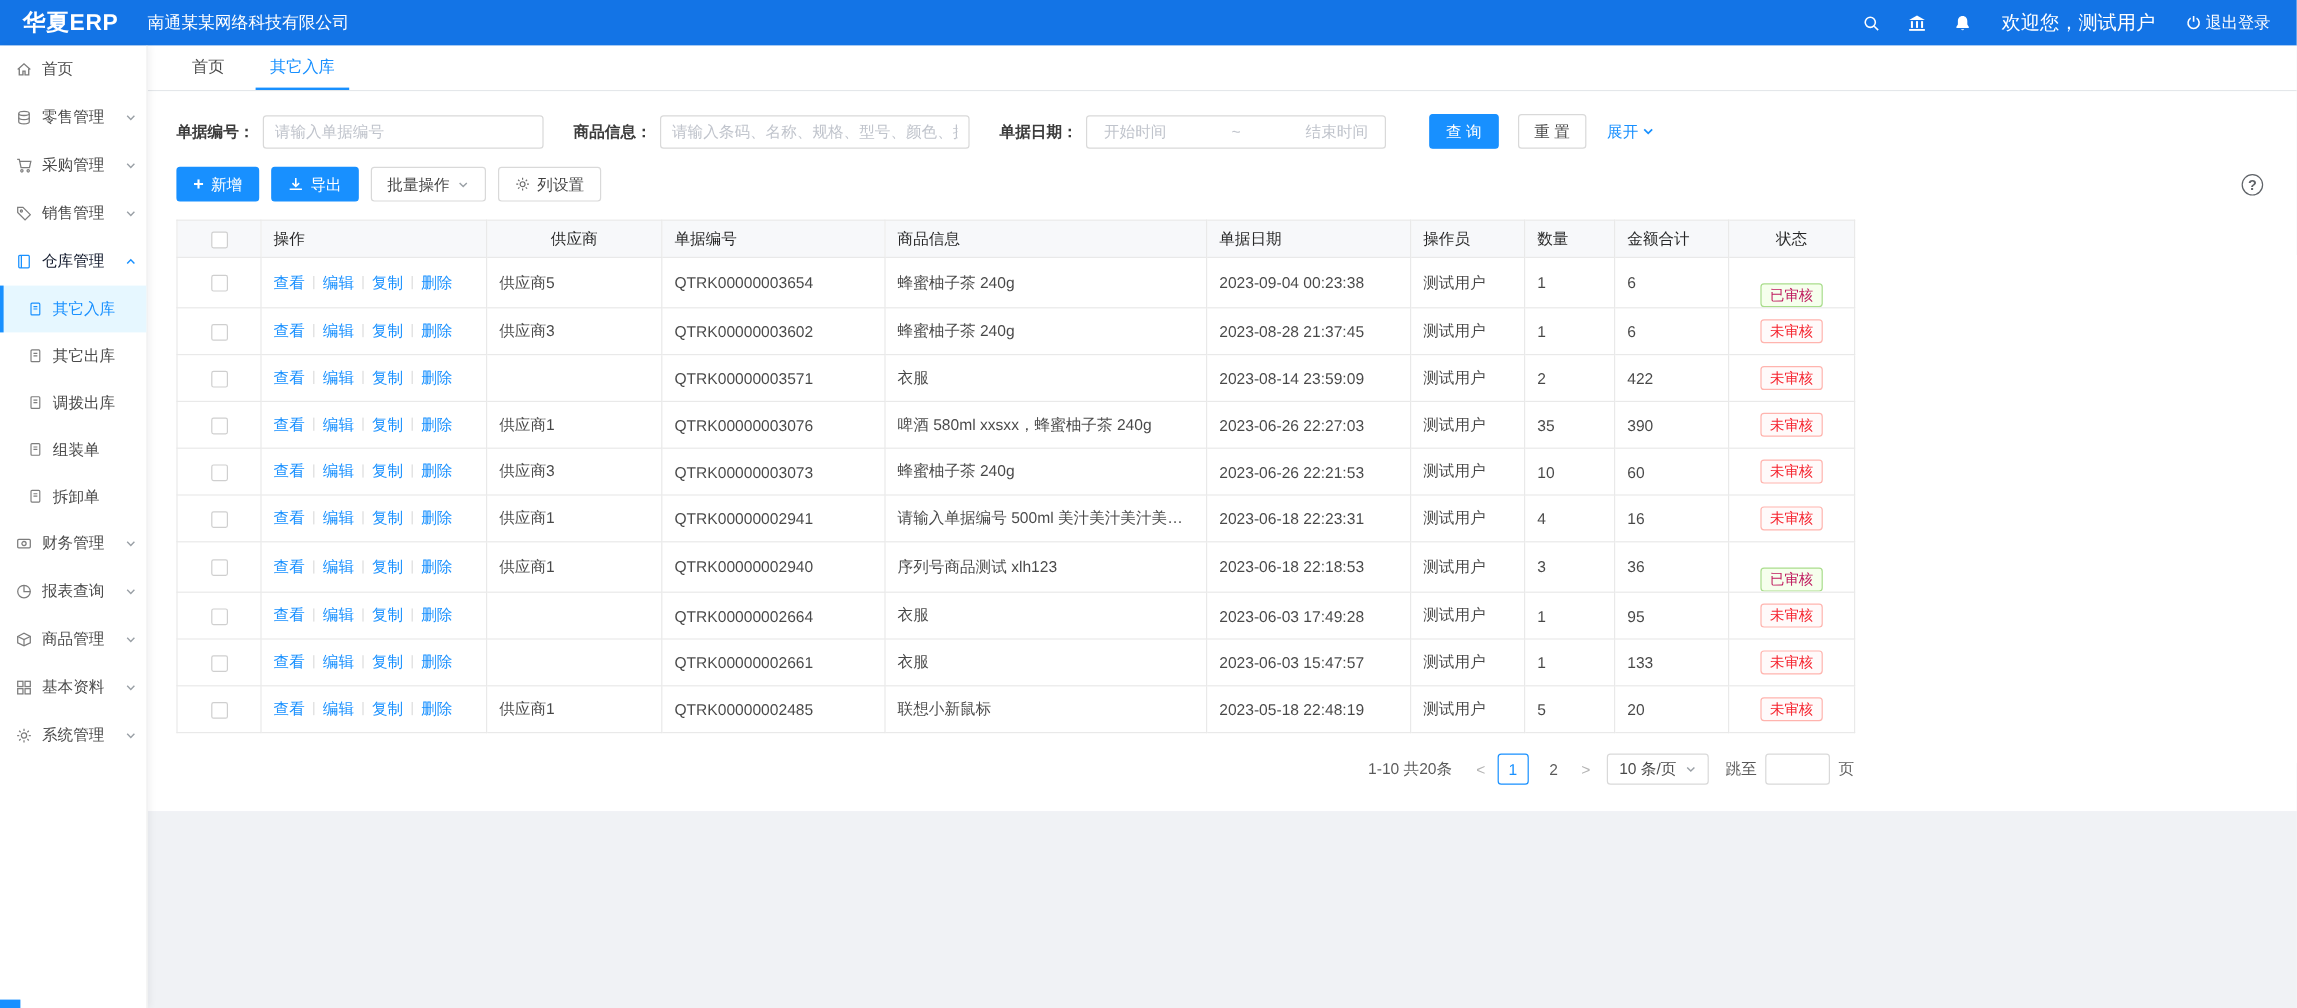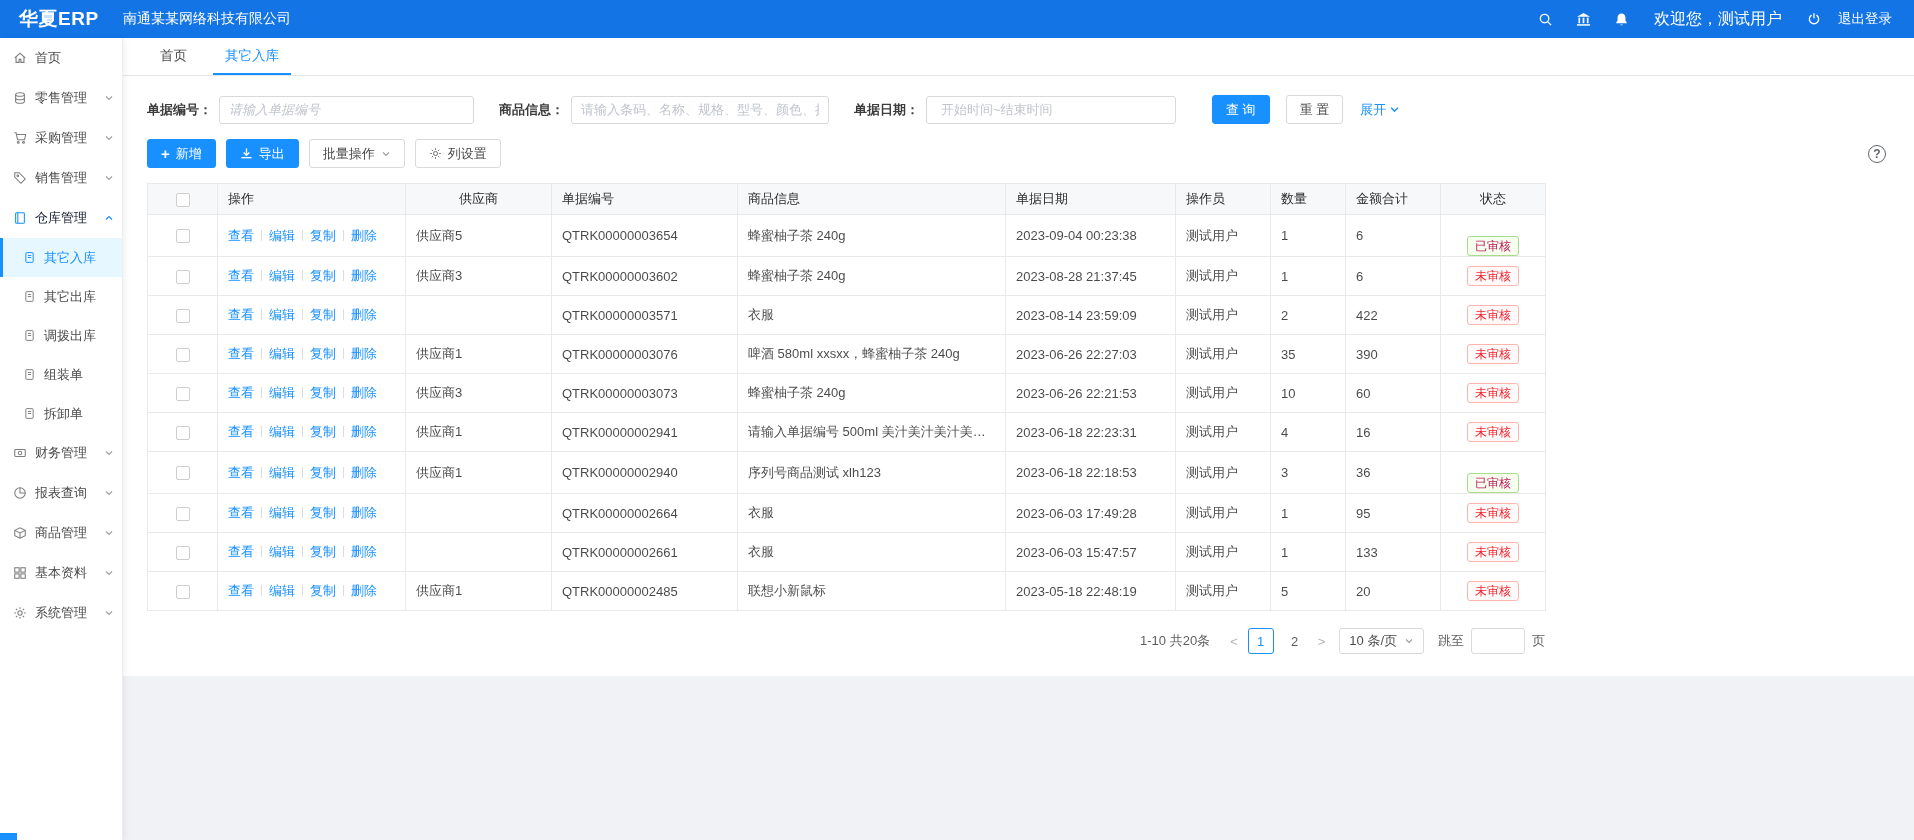--- a/index.html
+++ b/index.html
@@ -12,21 +12,21 @@
   }
   .app { width:1914px; height:840px; display:flex; flex-direction:column; }
 
   
   .topbar { height:38px; min-height:38px; background:#1374e6; display:flex; align-items:center; color:#fff; }
   .logo { width:111px; padding-left:19px; font-size:19px; font-weight:bold; letter-spacing:.5px; white-space:nowrap; }
   .company { font-size:14px; margin-left:12px; white-space:nowrap; }
   .topbar-right { margin-left:auto; display:flex; align-items:center; padding-right:22px; }
   .tb-icon { margin-left:23px; display:flex; cursor:pointer; color:#fff; }
   .welcome { margin-left:25px; font-size:16px; }
-  .logout { margin-left:25px; display:flex; align-items:center; gap:17px; font-size:13.5px; cursor:pointer; }
+  .logout { margin-left:25px; display:flex; align-items:center; gap:3px; font-size:13.5px; cursor:pointer; }
 
   
   .main { flex:1; display:flex; min-height:0; }
   .sidebar { width:123px; min-width:123px; background:#fff; box-shadow:2px 0 6px rgba(0,21,41,.06); border-right:1px solid #eee; position:relative; z-index:2; }
   .menu-item { height:40px; display:flex; align-items:center; padding:0 8px 0 12px; color:#4a4a4a; cursor:pointer; white-space:nowrap; }
   .mi-icon { width:15px; height:15px; margin-right:8px; color:#7d7d7d; display:flex; align-items:center; justify-content:center; flex:none; }
   .mi-label { flex:1; overflow:hidden; }
   .mi-chevron { color:#9aa0a6; display:flex; flex:none; }
   .menu-item.active { color:#0f172a; }
   .menu-item.active .mi-icon, .menu-item.active .mi-chevron { color:#1890ff; }
@@ -43,23 +43,23 @@
 
   .panel { background:#fff; padding:19px 24px 22px 24px; }
   .filler { flex:1; background:#f0f2f5; }
 
   
   .filter-row { display:flex; align-items:center; }
   .f-group { display:flex; align-items:center; margin-right:25px; }
   .f-label { font-weight:bold; color:#3c3c3c; margin-right:7px; white-space:nowrap; }
   input.text-input { height:28px; border:1px solid #d9d9d9; border-radius:3px; padding:0 9px; font-size:13px; color:rgba(0,0,0,.75); outline:none; background:#fff; font-family:inherit; }
   input::placeholder { color:#c0c4cc; }
-  .input-docno { width:255px;font-style:italic; }
+  .input-docno { width:234px; }
   .input-product { width:258px; }
-  .date-range { width:250px; height:28px; border:1px solid #d9d9d9; border-radius:3px; display:flex; align-items:center; padding:0 14px; color:#c0c4cc; cursor:pointer; background:#fff; }
+  .date-range { width:250px; height:28px; border:1px solid #d9d9d9; border-radius:3px; display:flex; align-items:center; justify-content:space-between; padding:0 14px; color:#c0c4cc; cursor:pointer; background:#fff; }
   .btn { height:29px; border:1px solid #d9d9d9; background:#fff; border-radius:3px; padding:0 13px; font-size:13px; color:rgba(0,0,0,.75); display:inline-flex; align-items:center; gap:6px; cursor:pointer; font-family:inherit; white-space:nowrap; }
   .btn-primary { background:#1890ff; border-color:#1890ff; color:#fff; }
   .btn-search { margin-left:32px; }
   .btn-reset { margin-left:16px; }
   .link-expand { color:#1890ff; display:flex; align-items:center; gap:3px; cursor:pointer; margin-left:17px; white-space:nowrap; }
 
   
   .toolbar-row { display:flex; align-items:center; margin-top:15px; }
   .toolbar-row .btn { margin-right:10px; }
   .plus { font-size:15px; font-weight:bold; line-height:1; }

